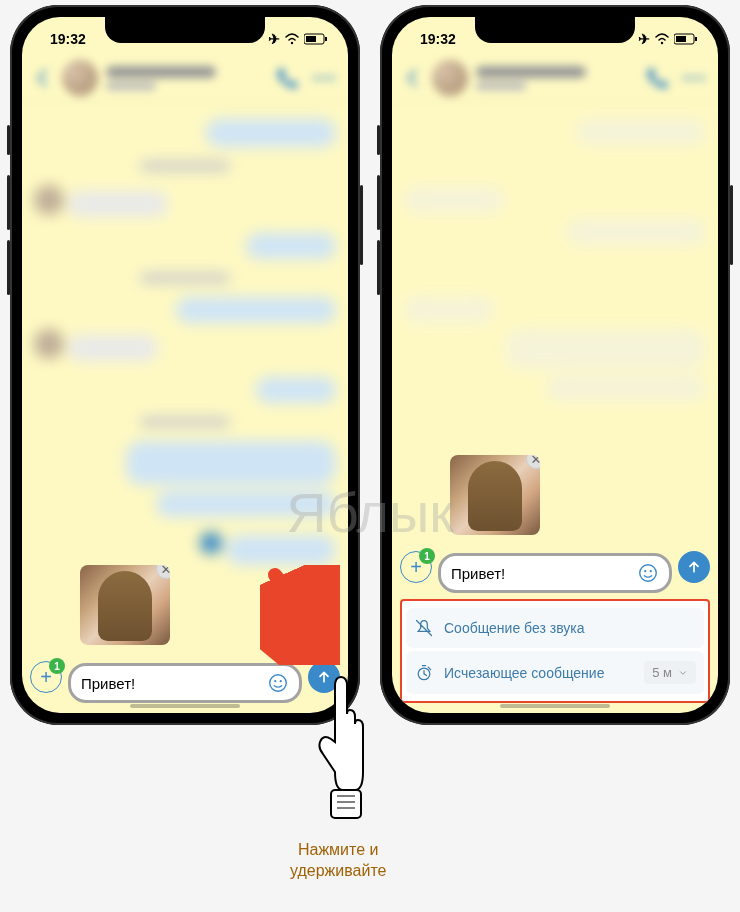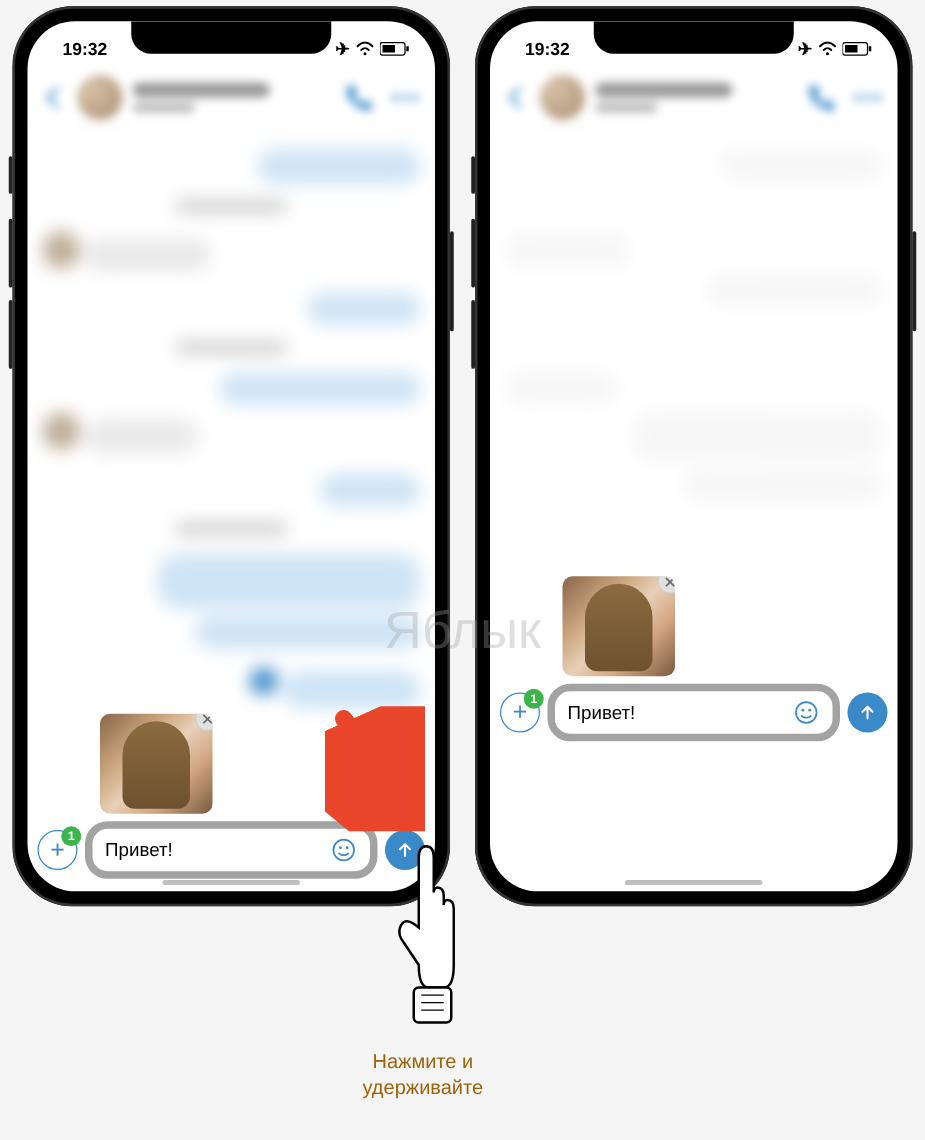--- a/index.html
+++ b/index.html
@@ -9,21 +9,21 @@
     height: 912px;
     position: relative;
     font-family: -apple-system, Helvetica, Arial, sans-serif;
     overflow: hidden;
   }
   .watermark {
     position: absolute;
     top: 480px;
     left: 50%;
     transform: translateX(-50%);
-    font-size: 42px;
+    font-size: 56px;
     color: rgba(160,160,160,0.35);
     font-weight: 300;
     pointer-events: none;
     z-index: 50;
   }
   .phone {
     position: absolute;
     width: 350px;
     height: 720px;
     background: #000;
@@ -34,21 +34,21 @@
   .phone-left { left: 10px; top: 5px; }
   .phone-right { left: 380px; top: 5px; }
   .phone .side-btn-l { position:absolute; left:-3px; top:120px; width:3px; height:30px; background:#222; border-radius:2px;}
   .phone .side-btn-l2 { position:absolute; left:-3px; top:170px; width:3px; height:55px; background:#222; border-radius:2px;}
   .phone .side-btn-l3 { position:absolute; left:-3px; top:235px; width:3px; height:55px; background:#222; border-radius:2px;}
   .phone .side-btn-r { position:absolute; right:-3px; top:180px; width:3px; height:80px; background:#222; border-radius:2px;}
 
   .screen {
     width: 100%;
     height: 100%;
-    background: #ffffff;
+    background: #fef9c3;
     border-radius: 38px;
     overflow: hidden;
     position: relative;
   }
   .notch {
     position: absolute;
     top: 0;
     left: 50%;
     transform: translateX(-50%);
     width: 160px;
@@ -164,26 +164,27 @@
     color:#3a8ac9;font-size:20px;font-weight:300;
   }
   .plus-badge {
     position:absolute;top:-4px;right:-4px;
     width:16px;height:16px;border-radius:50%;
     background:#3bb54a;color:#fff;font-size:10px;
     display:flex;align-items:center;justify-content:center;font-weight:600;
   }
   .input-field {
     flex:1;
-    border:6px solid #a3a3a3;
+    border:3px solid #a3a3a3;
     border-radius:18px;
     padding:6px 10px;
     display:flex;align-items:center;justify-content:space-between;
     font-size:15px;
     background:#fff;
+    margin-top:12px;
   }
   .smiley {
     color:#3a8ac9;
   }
   .send-btn {
     width:32px;height:32px;border-radius:50%;
     background:#3a8ac9;
     display:flex;align-items:center;justify-content:center;
     color:#fff;
   }
@@ -410,20 +411,41 @@
               </svg>
           </div>
           <div class="send-btn">
             <svg width="16" height="16" viewBox="0 0 24 24">
                 <path d="M12 19 L12 5 M6 11 L12 5 L18 11" stroke="#fff" stroke-width="2.5" fill="none" stroke-linecap="round" stroke-linejoin="round"></path>
               </svg>
           </div>
         </div>
       </div>
 
+      <div class="options-panel">
+        <div class="opt-row">
+          <svg class="opt-icon" viewBox="0 0 24 24">
+              <path d="M12 3 Q8 3 8 8 L8 12 L5 16 L19 16 L16 12 L16 8 Q16 3 12 3 M3 3 L21 21" stroke="#3d7ba8" stroke-width="1.5" fill="none" stroke-linecap="round"></path>
+            </svg>
+          <span>Сообщение без звука</span>
+        </div>
+        <div class="opt-row">
+          <svg class="opt-icon" viewBox="0 0 24 24">
+              <circle cx="12" cy="13" r="7" stroke="#3d7ba8" stroke-width="1.5" fill="none"></circle>
+              <path d="M12 9 L12 13 L15 15 M17 5 L20 8 M10 3 L14 3" stroke="#3d7ba8" stroke-width="1.5" fill="none" stroke-linecap="round"></path>
+            </svg>
+          <span>Исчезающее сообщение</span>
+          <div class="opt-timer">
+            <span>5 м</span>
+            <svg width="10" height="10" viewBox="0 0 24 24">
+                <path d="M6 9 L12 15 L18 9" stroke="#888" stroke-width="2" fill="none" stroke-linecap="round"></path>
+              </svg>
+          </div>
+        </div>
+      </div>
       <div class="home-indicator"></div>
     </div>
   </div>
 </div>
 
 <svg class="arrow" viewBox="0 0 80 100">
   <defs>
     <marker id="ah" markerWidth="12" markerHeight="12" refX="6" refY="6" orient="auto">
       <path d="M0 0 L12 6 L0 12 Z" fill="#e8452b"></path>
     </marker>

